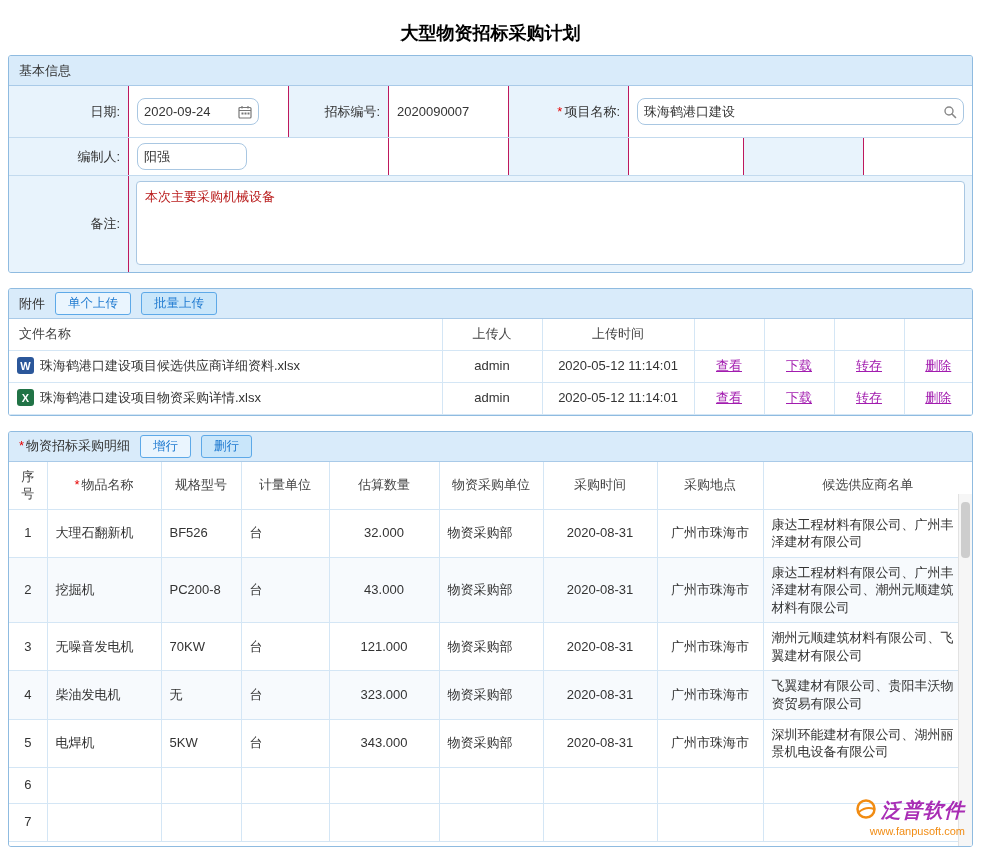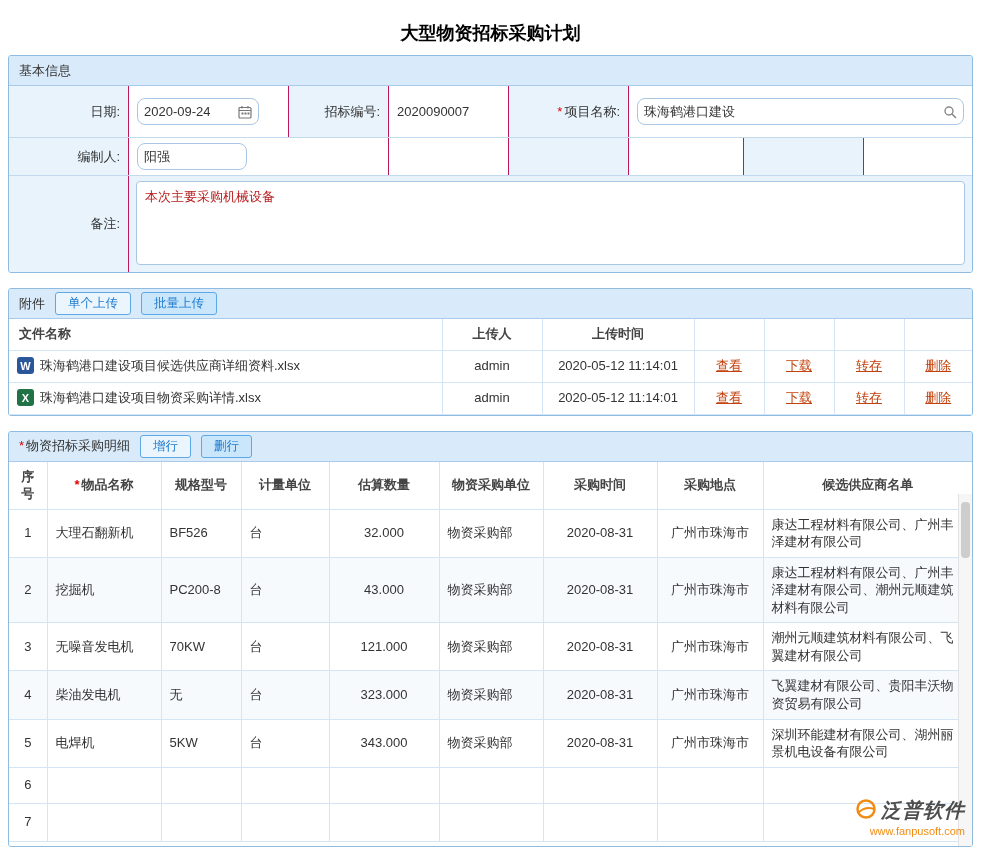--- a/index.html
+++ b/index.html
@@ -44,49 +44,49 @@
 
   .req { color: #e60000; margin-right: 2px; }
 
   
   .btn { display: inline-flex; align-items: center; justify-content: center; height: 23px; padding: 0 12px; border: 1px solid #5da9e8; border-radius: 3px; background: #eaf5fe; color: #1f7ad0; font-size: 12.5px; cursor: pointer; }
   .btn.darker { background: #c9e6fa; }
 
   
   table { border-collapse: collapse; width: 100%; background: #fff; table-layout: fixed; }
   th, td { border: 1px solid #d4e6f5; font-weight: normal; padding: 6px 8px; line-height: 1.35; overflow: hidden; }
-  th { color: #444; height: 31px; text-align: center; background: #fff; font-weight: bold; }
+  th { color: #444; height: 31px; text-align: center; background: #fff; }
   td { height: 24px; }
   tr.alt td { background: #f7fafd; }
   table tr th:first-child, table tr td:first-child { border-left: none; }
   table tr th:last-child, table tr td:last-child { border-right: none; }
   table tr:first-child th { border-top: none; }
 
   
   .attach-table td { height: 32px; }
   .th-left { text-align: left; padding-left: 10px; }
   .file-cell { display: flex; align-items: center; gap: 6px; }
   .doc-icon { width: 17px; height: 17px; border-radius: 3px; color: #fff; font-size: 11px; font-weight: bold; display: inline-flex; align-items: center; justify-content: center; flex: none; }
   .doc-word { background: #2b579a; }
   .doc-excel { background: #217346; }
-  .link { color: #c2410c; text-decoration: underline; cursor: pointer; }
+  .link { color: #a21caf; text-decoration: underline; cursor: pointer; }
   .tc { text-align: center; }
 
   
   .table-wrap { position: relative; background: #fff; height: 384px; overflow: hidden; }
   .detail-table td.tc { text-align: center; }
   .detail-table td { vertical-align: middle; }
 
   .vscroll { position: absolute; top: 32px; right: 0; bottom: 0; width: 14px; background: #f6f6f6; border-left: 1px solid #e2e2e2; }
   .vthumb { position: absolute; top: 8px; left: 2px; width: 9px; height: 56px; background: #cdcdcd; border-radius: 4px; cursor: pointer; }
 
   
   .watermark { position: absolute; right: 16px; bottom: 10px; text-align: right; opacity: 0.92; pointer-events: none; }
   .wm-line { display: flex; align-items: center; justify-content: flex-end; gap: 4px; }
-  .wm-brand { font-size: 20px; font-weight: bold; font-style: italic; color: #404040; letter-spacing: 1px; }
+  .wm-brand { font-size: 20px; font-weight: bold; font-style: italic; color: #a21caf; letter-spacing: 1px; }
   .wm-url { font-size: 11px; color: #f08300; margin-top: 1px; }
 </style>
 </head>
 <body>
 
 <div class="page">
 
   <div class="page-title">大型物资招标采购计划</div>
 
   <div class="section">

